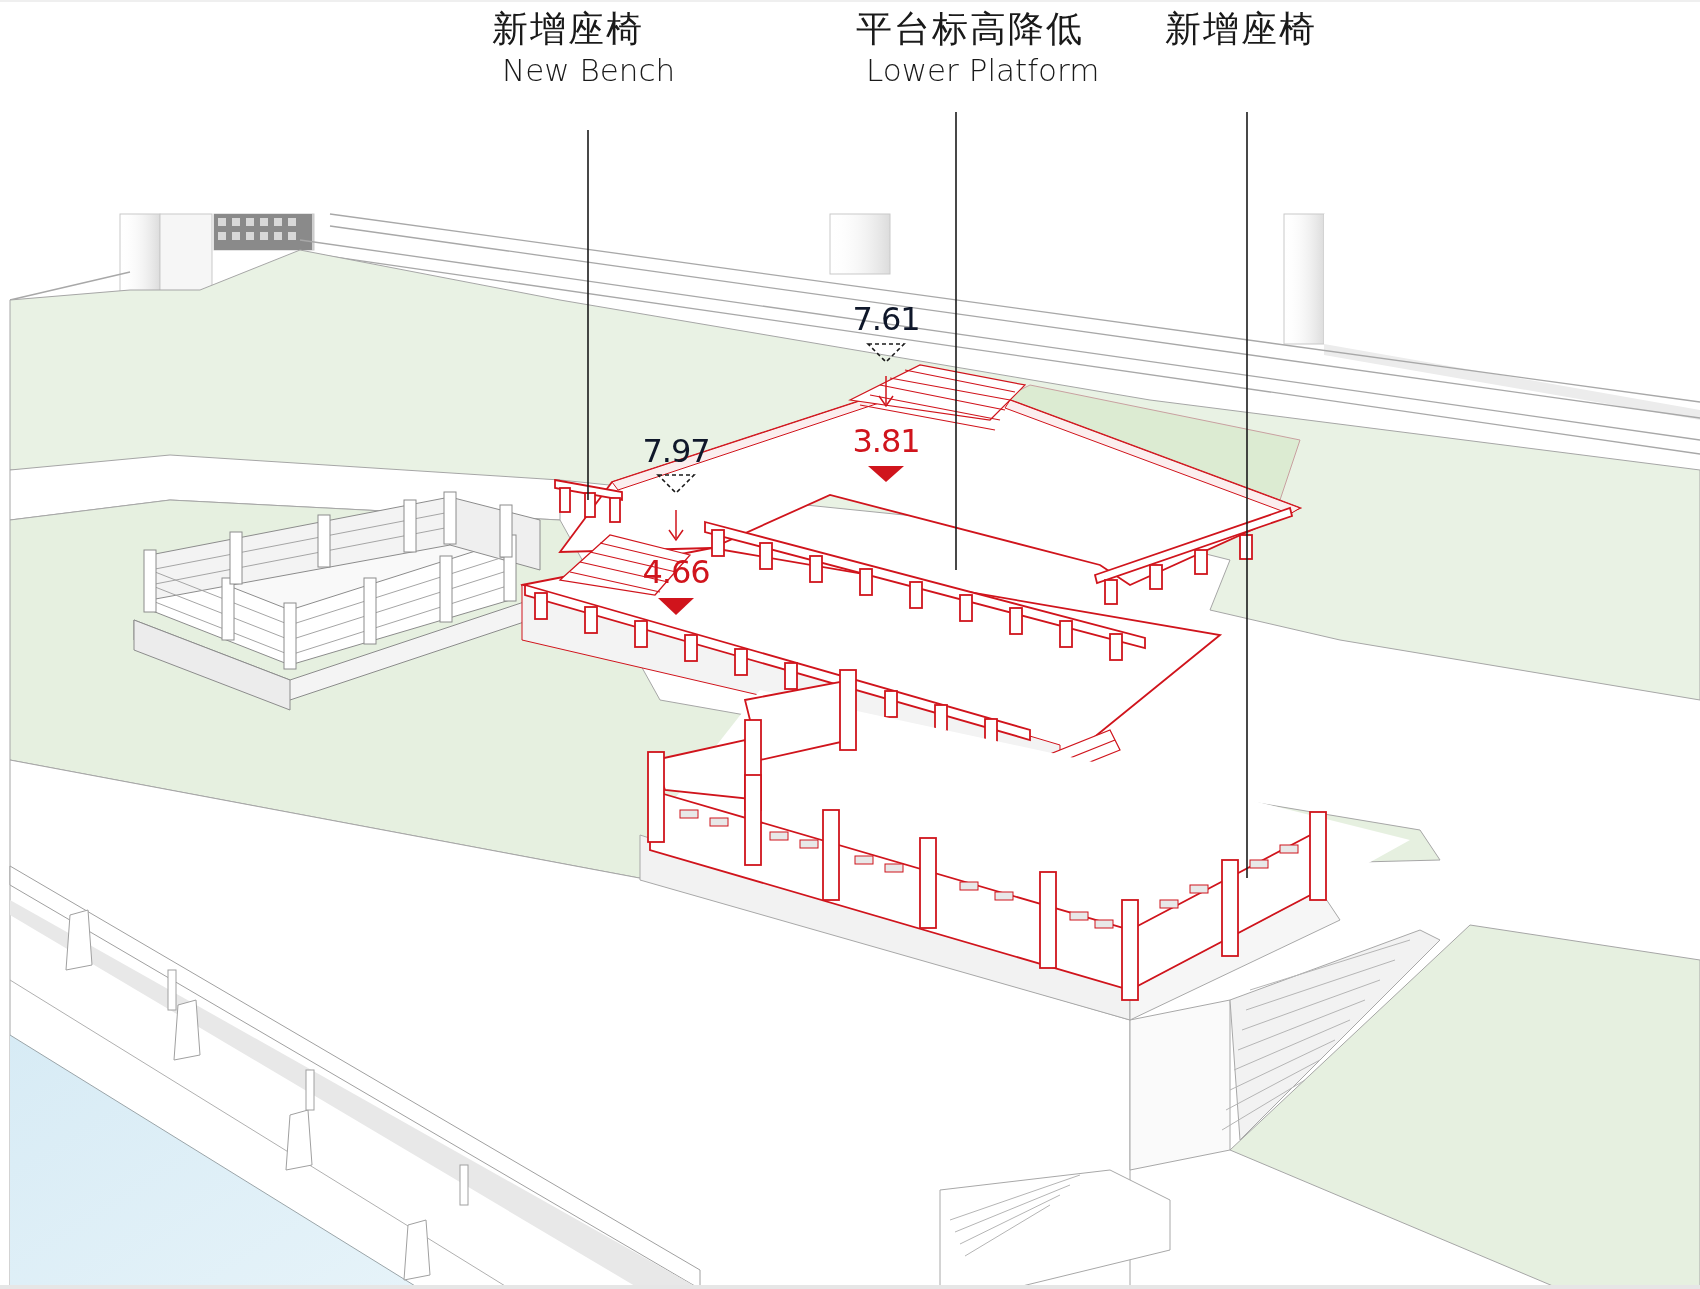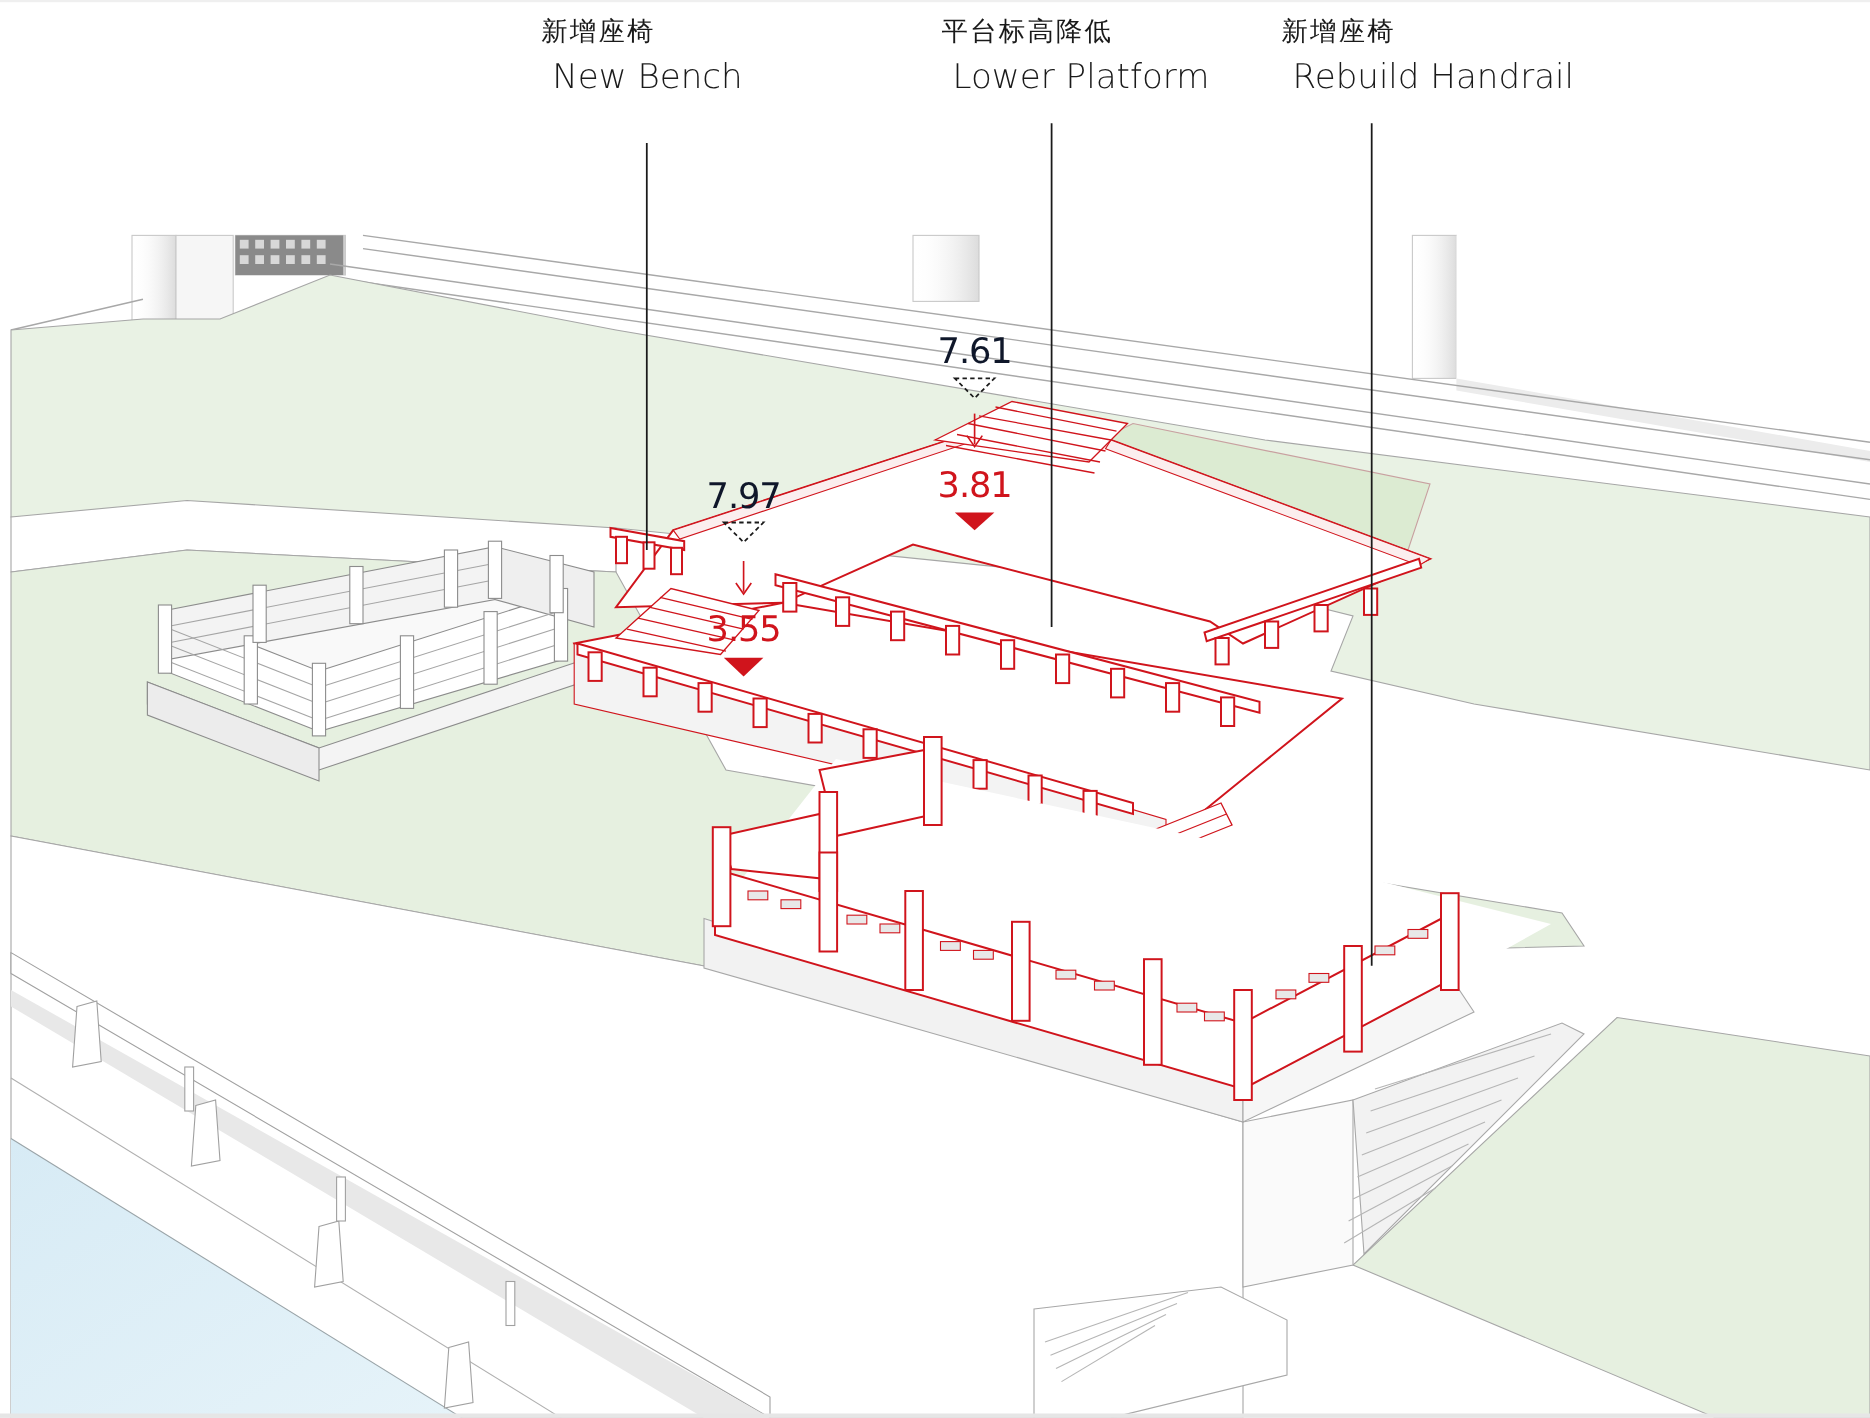--- a/index.html
+++ b/index.html
@@ -1,20 +1,20 @@
 <!DOCTYPE html>
 <html><head>
 <meta charset="utf-8">
 <style>
   html, body { margin:0; padding:0; background:#ffffff; }
   body { width:1700px; height:1289px; position:relative; overflow:hidden;
          font-family:"DejaVu Sans","Liberation Sans",sans-serif; }
   #scene { position:absolute; left:0; top:0; width:1700px; height:1289px; }
   .label-block { position:absolute; text-align:left; color:#1a1a1a; }
-  .label-zh { font-size:24px; letter-spacing:2px; line-height:42px; white-space:nowrap;
+  .label-zh { font-size:36px; letter-spacing:2px; line-height:42px; white-space:nowrap;
               font-family:Liberation Serif, serif; }
   .label-en { font-size:31px; line-height:40px; white-space:nowrap; font-weight:300;
               font-family:"DejaVu Sans",sans-serif;margin-left:10px; }
   .elev { position:absolute; font-family:"DejaVu Sans",sans-serif; font-size:32px;
           transform:translateX(-50%); white-space:nowrap; letter-spacing:-1px; }
   .elev.old { color:#0f172a; }
   .elev.new { color:#d0141c; }
   .frame-border { position:absolute; left:0; right:0; bottom:0; height:4px; background:#e6e6e6; }
   .frame-top { position:absolute; left:0; right:0; top:0; height:2px; background:#efefef; }
 </style>
@@ -290,22 +290,21 @@
 <div class="label-block" style="left:492px; top:8px;">
   <div class="label-zh">新增座椅</div>
   <div class="label-en">New Bench</div>
 </div>
 <div class="label-block" style="left:856px; top:8px;">
   <div class="label-zh">平台标高降低</div>
   <div class="label-en">Lower Platform</div>
 </div>
 <div class="label-block" style="left:1165px; top:8px;">
   <div class="label-zh">新增座椅</div>
-  <div class="label-en">Rebuild Handrail</div>
 </div>
 
 <div class="elev old" style="left:886px; top:300px;">7.61</div>
 <div class="elev new" style="left:886px; top:422px;">3.81</div>
 <div class="elev old" style="left:676px; top:432px;">7.97</div>
-<div class="elev new" style="left:676px; top:553px;">3.55</div>
+<div class="elev new" style="left:676px; top:553px;">4.66</div>
 
 <div class="frame-top"></div>
 <div class="frame-border"></div>
 
 </body></html>

